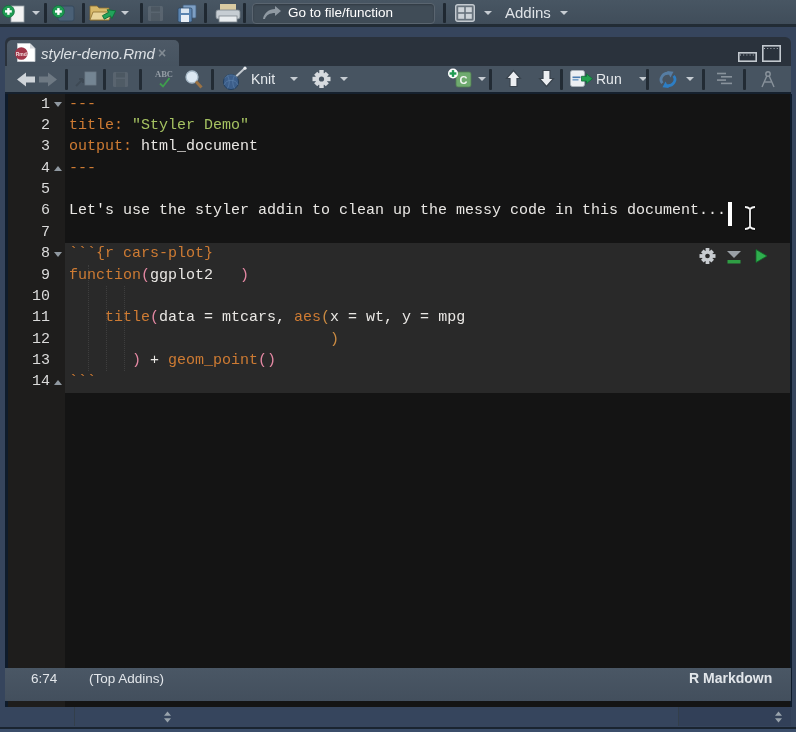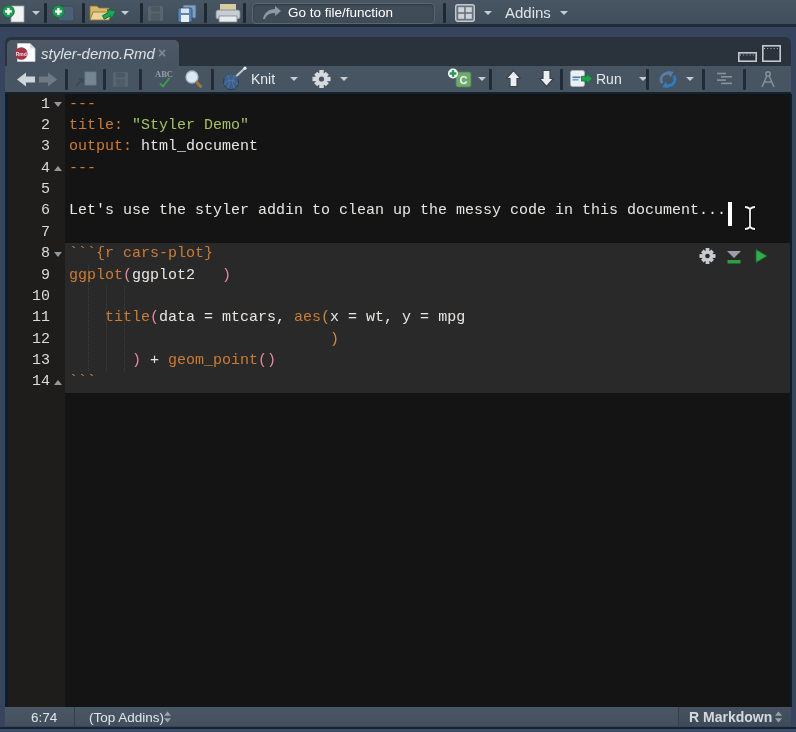--- a/index.html
+++ b/index.html
@@ -26,21 +26,21 @@
   #gutter{left:7.5px;top:94px;width:57.5px;height:613px;background:#1E1D1C;}
   #chunk{left:65px;top:243.2px;width:724.5px;height:149.7px;background:#292929;}
   pre{margin:0;padding:0;font-family:"Liberation Mono",monospace;font-size:15px;line-height:21.38px;}
   #lnums{left:8px;top:93.5px;width:42px;text-align:right;color:#DBDBDB;}
   #code{left:69px;top:93.5px;color:#E9E7E4;}
   .o{color:#CE7B33;} .g{color:#A5C261;} .p{color:#E287A2;} .t{color:#C98A42;}
   .fold{position:absolute;width:0;height:0;border-left:4px solid transparent;border-right:4px solid transparent;}
   .folddn{border-top:5px solid #9099A1;}
   .foldup{border-bottom:5px solid #9099A1;}
   
-  #statusbar{left:5px;top:707px;width:786px;height:19px;background:linear-gradient(#4a5765,#434f5d);color:#E2E6EA;font-size:13px;}
+  #statusbar{left:5px;top:668px;width:786px;height:33px;background:linear-gradient(#4a5765,#434f5d);color:#E2E6EA;font-size:13px;}
   #statusbot{left:0px;top:726.8px;width:796px;height:2px;background:#1A2430;}
   #cursorbar{left:728px;top:202px;width:3.5px;height:24px;background:#FFFFFF;}
 </style>
 </head>
 <body>
 <div id="frame">
   <div class="abs" id="topbar"></div>
   <div class="abs" id="topborder"></div>
   <div class="abs" id="topstrip"></div>
 
@@ -256,21 +256,21 @@
 13
 14</pre>
   <pre class="abs" id="code"><span class="o">---</span>
 <span class="o">title:</span> <span class="g">"Styler Demo"</span>
 <span class="o">output:</span> html_document
 <span class="o">---</span>
 
 Let's use the styler addin to clean up the messy code in this document...
 
 <span class="o">```{r cars-plot}</span>
-<span class="o">ggplot</span><span class="p">(</span>ggplot2   <span class="p">)</span>
+<span class="o">function</span><span class="p">(</span>ggplot2   <span class="p">)</span>
 
     <span class="o">title</span><span class="p">(</span>data = mtcars, <span class="o">aes</span><span class="t">(</span>x = wt, y = mpg
                              <span class="t">)</span>
        <span class="p">)</span> + <span class="o">geom_point</span><span class="p">()</span>
 <span class="o">```</span></pre>
 
   <div class="fold folddn" style="left:54px;top:102px;"></div>
   <div class="fold foldup" style="left:54px;top:166.3px;"></div>
   <div class="fold folddn" style="left:54px;top:251.5px;"></div>
   <div class="fold foldup" style="left:54px;top:380px;"></div>

